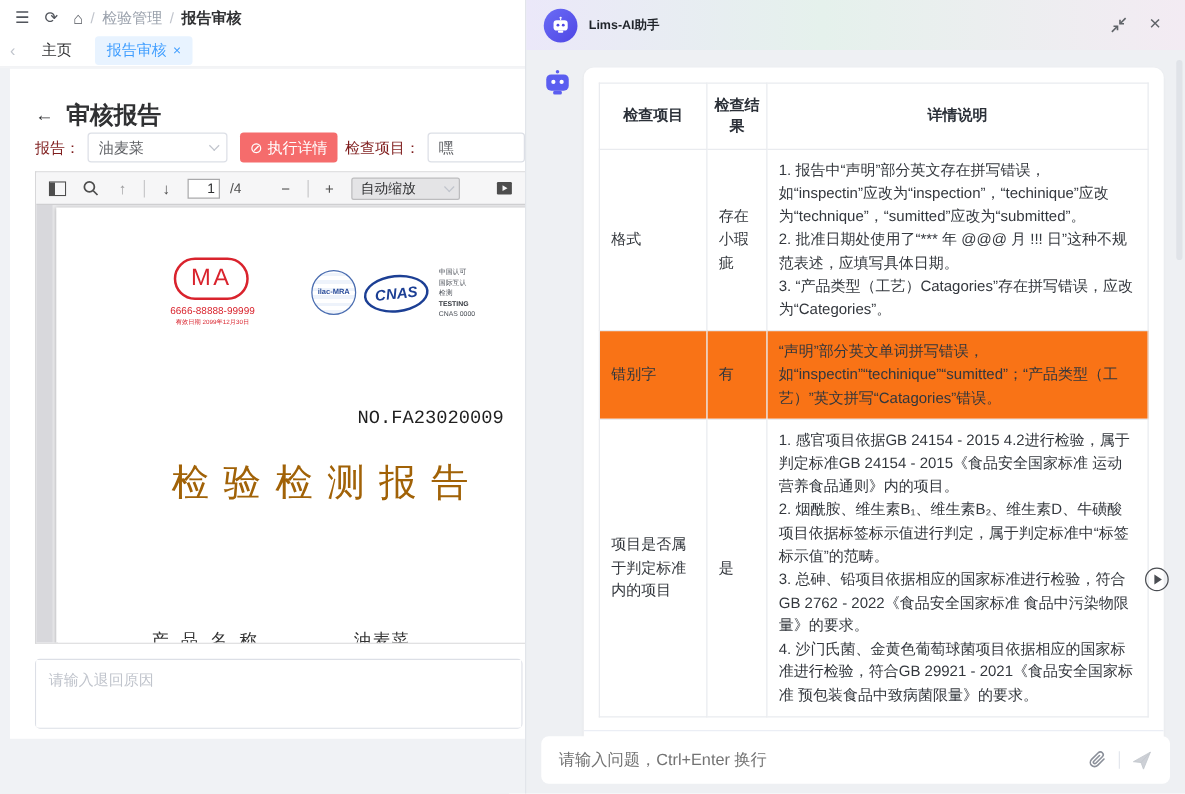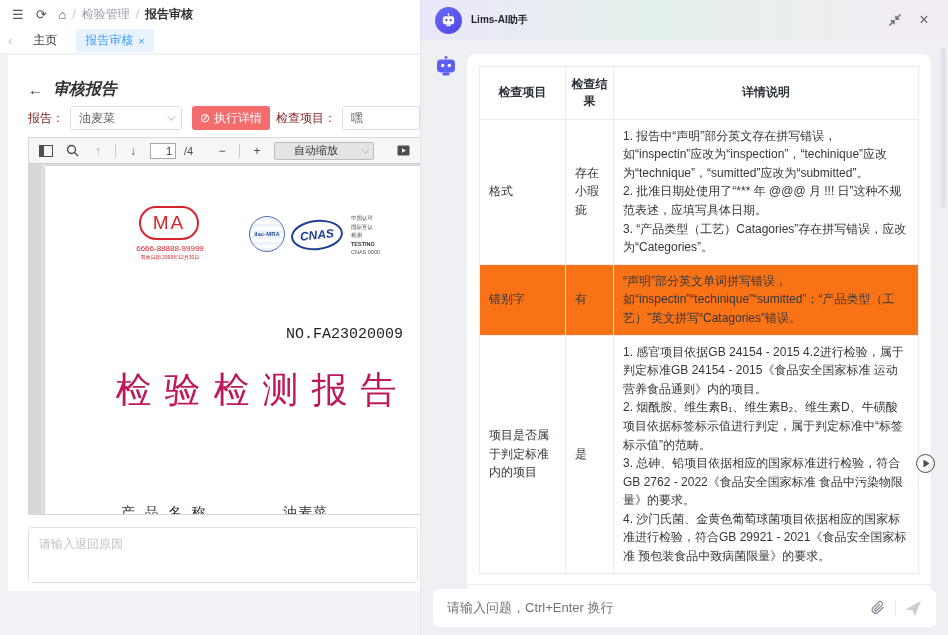--- a/index.html
+++ b/index.html
@@ -19,21 +19,21 @@
     border-bottom:1px solid #eef0f2; display:flex; align-items:center; gap:10px; padding:0 6px; font-size:12px; }
   .tab-prev { color:#c0c4cc; font-size:13px; padding:0 2px; }
   .tab { padding:3px 9px; border-radius:3px; color:#303133; cursor:pointer; }
   .tab.active { background:#e8f3ff; color:#409eff; display:flex; align-items:center; gap:5px; }
   .tab.active .tab-x { font-size:11px; }
 
   .content { position:absolute; left:0; top:55px; right:0; bottom:0; }
   .card { position:absolute; left:8px; top:0; right:0; height:536px; background:#fff; overflow:hidden; }
   .page-header { position:absolute; left:20px; top:24px; display:flex; align-items:center; gap:10px; }
   .back-arrow { font-size:15px; color:#303133; cursor:pointer; }
-  .page-title { font-size:16px; font-weight:bold; color:#303133;font-style:italic; }
+  .page-title { font-size:19px; font-weight:bold; color:#303133; }
 
   .form-row { position:absolute; left:20px; top:50px; right:0; height:26px; display:flex; align-items:center; white-space:nowrap; }
   .lbl { font-size:12px; color:#7f1d1d; margin-right:6px; }
   .select { position:relative; width:112px; height:24px; border:1px solid #dcdfe6; border-radius:3px;
     background:#fff; display:flex; align-items:center; padding:0 8px; font-size:12px; color:#606266; cursor:pointer; }
   .chev { position:absolute; right:8px; top:8px; width:6px; height:6px; border-right:1px solid #c0c4cc;
     border-bottom:1px solid #c0c4cc; transform:rotate(45deg) translateY(-2px); }
   .btn-danger { margin-left:10px; height:24px; background:#f56c6c; color:#fff; border:none; border-radius:3px;
     font-size:12px; padding:0 8px; display:flex; align-items:center; gap:4px; cursor:pointer; }
   .btn-danger .ico { font-size:12px; }
@@ -44,22 +44,22 @@
   .pdf-viewer { position:absolute; left:20px; top:82px; right:0; height:378px; border:1px solid #d7d7d9; border-right:none; }
   .pdf-toolbar { position:absolute; left:0; top:0; right:0; height:26px; background:#f6f6f7;
     border-bottom:1px solid #cfcfd1; display:flex; align-items:center; gap:8px; padding:0 8px;
     font-size:12px; color:#4d4d4d; }
   .tb-ico { display:flex; align-items:center; justify-content:center; width:18px; height:18px; cursor:pointer; color:#4d4d4d; }
   .tb-sep { width:1px; height:14px; background:#c9c9cb; }
   .pg-input { width:26px; height:16px; border:1px solid #a9a9ab; background:#fff; font-size:11px;
     text-align:right; padding-right:3px; color:#303133; font-family:"Liberation Sans",sans-serif; }
   .pg-total { font-size:11px; color:#4d4d4d; }
   .tb-spacer { flex:1; }
-  .zoom-select { position:relative; width:100px; height:18px; background:#e4e4e6; border:1px solid #bcbcbe;
-    border-radius:2px; display:flex; align-items:center; padding:0 19px; font-size:11px; color:#303133; cursor:pointer; }
+  .zoom-select { position:relative; width:87px; height:18px; background:#e4e4e6; border:1px solid #bcbcbe;
+    border-radius:2px; display:flex; align-items:center; padding:0 7px; font-size:11px; color:#303133; cursor:pointer; }
   .zoom-select .chev { right:6px; top:5px; }
   .pdf-body { position:absolute; left:0; top:26px; right:0; bottom:0; background:#e9e9eb; overflow:hidden; }
   .pdf-strip { position:absolute; left:0; top:0; width:13px; bottom:0; background:#d8d8dc; }
   .pdf-page { position:absolute; left:16px; top:2px; right:-80px; height:620px; background:#fff;
     box-shadow:0 0 3px rgba(0,0,0,.25); }
 
   .logo-cma { position:absolute; left:94px; top:40px; width:60px; height:34px; border:2px solid #d9232d;
     border-radius:17px; display:flex; align-items:center; justify-content:center; }
   .logo-cma span { color:#d9232d; font-weight:normal; font-size:19px; letter-spacing:2px; }
   .cma-code { position:absolute; left:80px; top:78px; width:90px; text-align:center; font-size:8px; color:#d9232d; }
@@ -69,21 +69,21 @@
     repeating-linear-gradient(0deg,#eef3fb 0 3px,#fff 3px 6px); }
   .logo-ilac span { font-size:6px; font-weight:bold; color:#2a4d9b; }
   .logo-cnas { position:absolute; left:246px; top:54px; width:52px; height:30px; border:2px solid #1c3f94;
     border-radius:50%; transform:rotate(-6deg); display:flex; align-items:center; justify-content:center; }
   .logo-cnas span { font-size:12px; font-weight:bold; font-style:italic; color:#1c3f94; }
   .accr-text { position:absolute; left:306px; top:48px; font-size:5.5px; color:#4a4f57; line-height:1.55; }
   .accr-text .b { font-weight:bold; color:#30343b; }
   .report-no { position:absolute; left:0; top:160px; width:358px; text-align:right;
     font-family:"Liberation Mono","DejaVu Sans Mono",monospace; font-size:15px; color:#1f1f1f; }
   .report-title { position:absolute; left:0; top:200px; width:376px; text-align:center;
-    font-family:"Liberation Serif","DejaVu Serif",serif; font-size:36px; color:#be185d; letter-spacing:2px;padding-left:48px; }
+    font-family:"Liberation Serif","DejaVu Serif",serif; font-size:30px; color:#a16207; letter-spacing:2px;padding-left:48px; }
   .product-row { position:absolute; left:0; top:338px; width:376px;
     font-family:"Liberation Serif","DejaVu Serif",serif; font-size:14px; color:#333; }
   .product-row .pl { position:absolute; left:76px; letter-spacing:3px; }
   .product-row .pv { position:absolute; left:238px; letter-spacing:1px; }
 
   .return-area { position:absolute; left:20px; top:472px; width:390px; height:56px; border:1px solid #dcdfe6;
     border-radius:4px; background:#fff; }
   .return-area textarea { width:100%; height:100%; border:none; outline:none; resize:none; padding:8px 10px;
     font-size:12px; color:#606266; font-family:"Liberation Sans","DejaVu Sans",sans-serif; }
   .return-area textarea::placeholder { color:#c0c4cc; }

